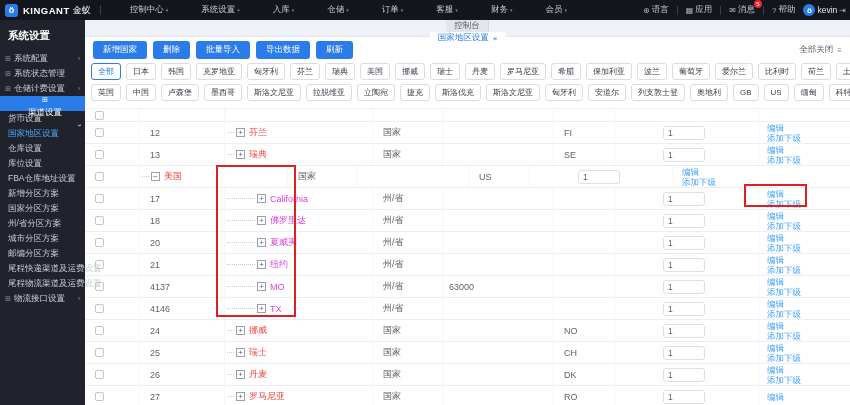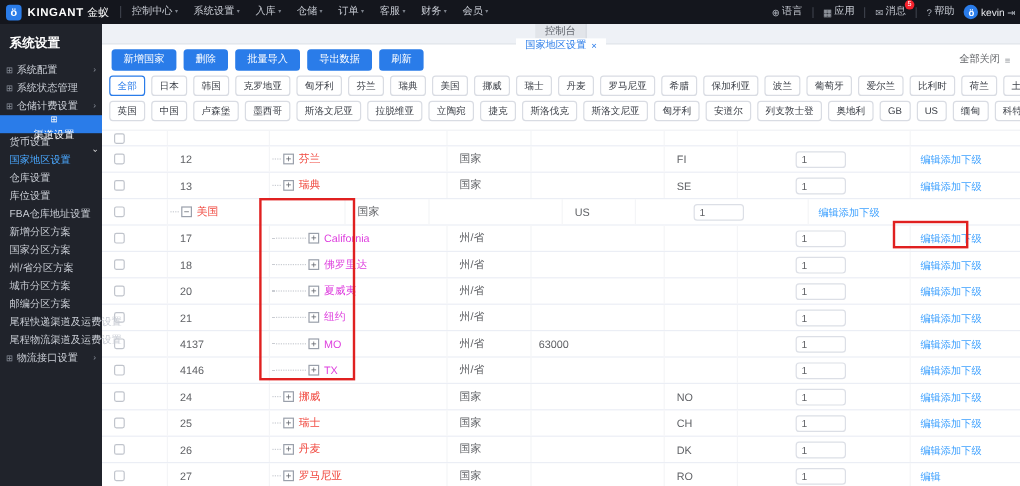--- a/index.html
+++ b/index.html
@@ -9,21 +9,21 @@
 
   
   .topbar { position:absolute; left:0; top:0; width:850px; height:20px; background:#14161d;
     display:flex; align-items:center; z-index:10; }
   .logo-box { width:13px; height:13px; margin-left:5px; background:#2a7ce9; border-radius:3px;
     color:#fff; font-weight:bold; font-size:9px; display:flex; align-items:center; justify-content:center; }
   .logo-name { color:#fff; font-weight:bold; font-size:9.5px; letter-spacing:.5px; margin-left:5px; }
   .logo-cn { color:#fff; font-size:9px; margin-left:3px; }
   .tb-divider { width:1px; height:10px; background:#3a3e48; margin:0 9px; }
   .tb-menus { display:flex; align-items:center; gap:13px; }
-  .tb-menu { display:flex; align-items:center; gap:2px; color:#c6cad2; font-size:8.5px; cursor:pointer; }
+  .tb-menu { display:flex; align-items:center; gap:2px; color:#c6cad2; font-size:8.5px; cursor:pointer;margin-left:20px; }
   .tb-menu .caret { font-size:5px; color:#7d828c; }
   .tb-right { margin-left:auto; display:flex; align-items:center; gap:8px; padding-right:4px; color:#c6cad2; font-size:8.5px; }
   .tb-right .item { display:flex; align-items:center; gap:2px; cursor:pointer; position:relative; }
   .tb-ico { font-size:8px; color:#aeb3bc; }
   .tb-sep { width:1px; height:9px; background:#3a3e48; }
   .badge { position:absolute; top:-4px; right:-7px; min-width:8px; height:8px; border-radius:4px;
     background:#f5222d; color:#fff; font-size:6px; line-height:8px; text-align:center; padding:0 1px; }
   .avatar { width:12px; height:12px; border-radius:50%; background:#2a7ce9; color:#fff; font-size:8px;
     font-weight:bold; display:flex; align-items:center; justify-content:center; }
   .username { color:#e8eaee; }
@@ -80,21 +80,21 @@
   .tree-dots { border-bottom:1px dotted #c9ccd2; height:1px; margin-right:2px; }
   .l1 .tree-dots { width:7px; margin-left:2px; }
   .l2 .tree-dots { width:28px; margin-left:2px; }
   .expander { width:9px; height:9px; border:1px solid #9aa0ab; background:#fff; color:#5a5e66;
     font-size:8px; line-height:7px; text-align:center; margin-right:4px; cursor:pointer; flex:0 0 auto; }
   .tname { font-size:9px; white-space:nowrap; }
   .tname.country { color:#f0483f; }
   .tname.state { color:#de3fde; }
   .sort-input { width:42px; height:14px; border:1px solid #dcdfe6; border-radius:3px;
     font-size:8.5px; padding-left:4px; color:#606266; font-family:inherit; }
-  .acts { display:flex; flex-direction:row; justify-content:center; line-height:10px; }
+  .acts { display:flex; flex-direction:column; justify-content:center; line-height:10px; }
   .alink { color:#3ea1ff; font-size:8.5px; cursor:pointer; white-space:nowrap; }
 
   
   .anno { position:absolute; border:2px solid #e02020; z-index:50; pointer-events:none; }
   #anno-tree { left:216px; top:165px; width:80px; height:152px; }
   #anno-actions { left:744px; top:184px; width:63px; height:23px; }
 </style>
 </head>
 <body>
 

